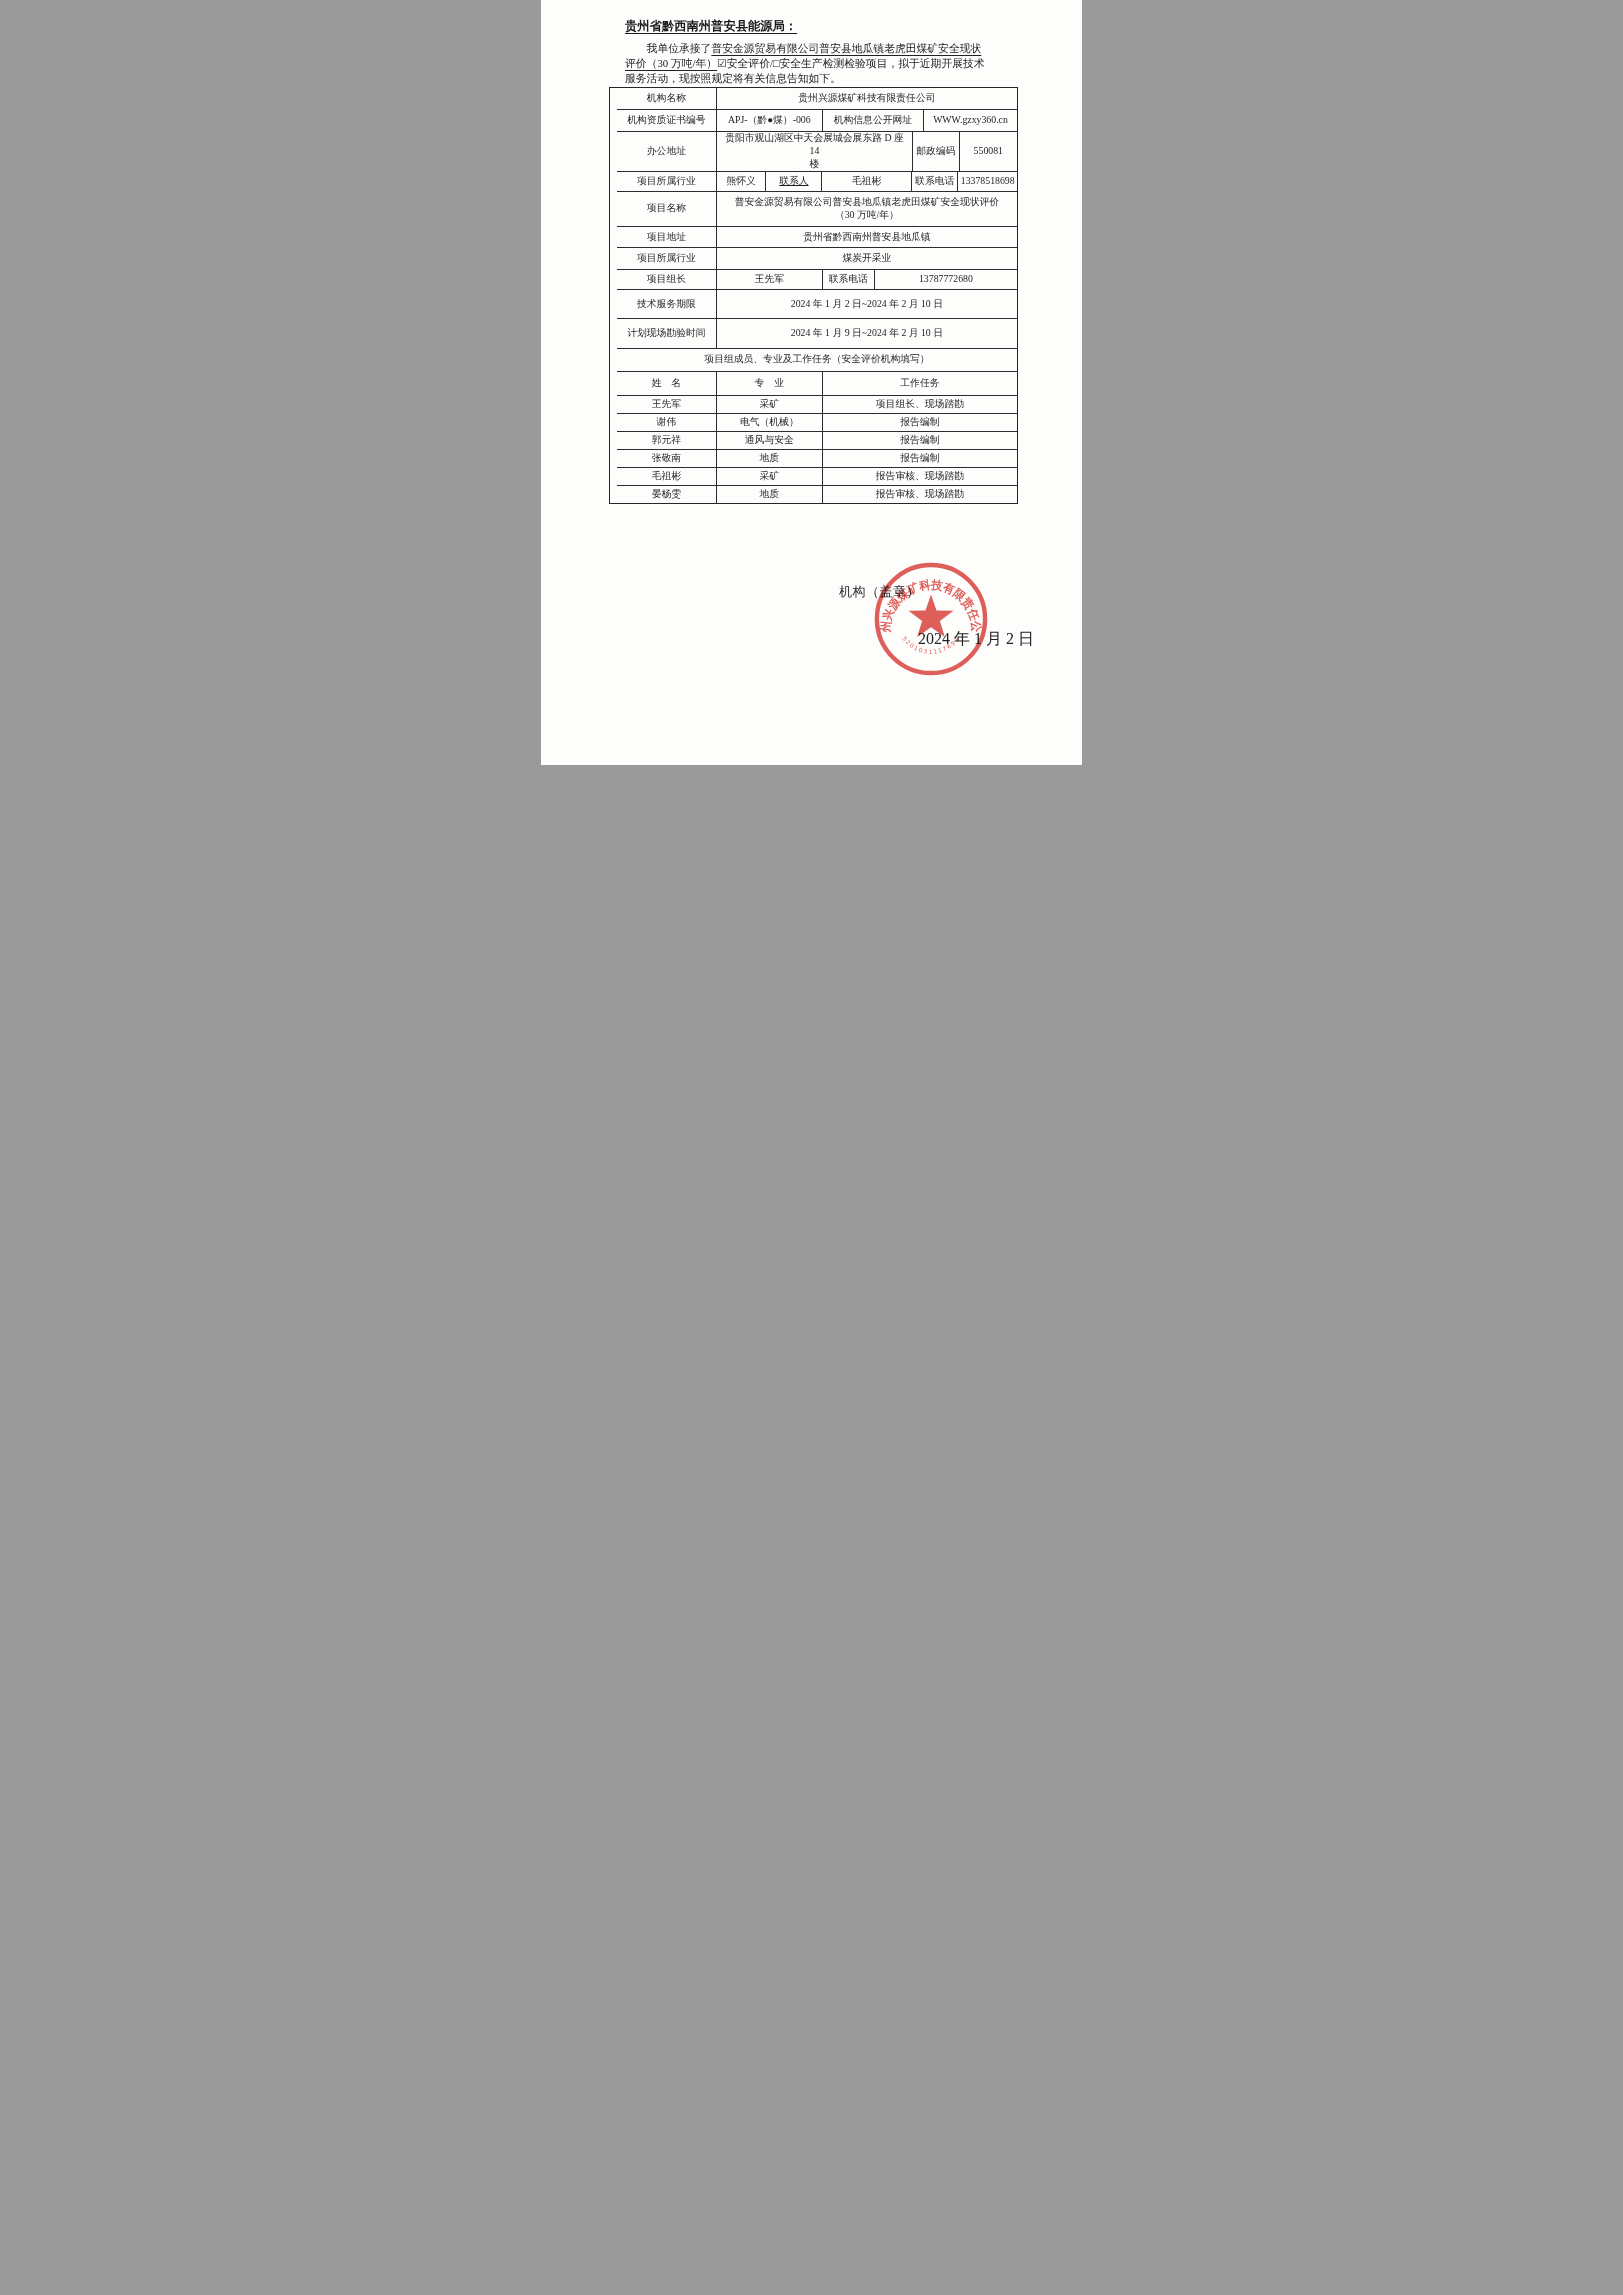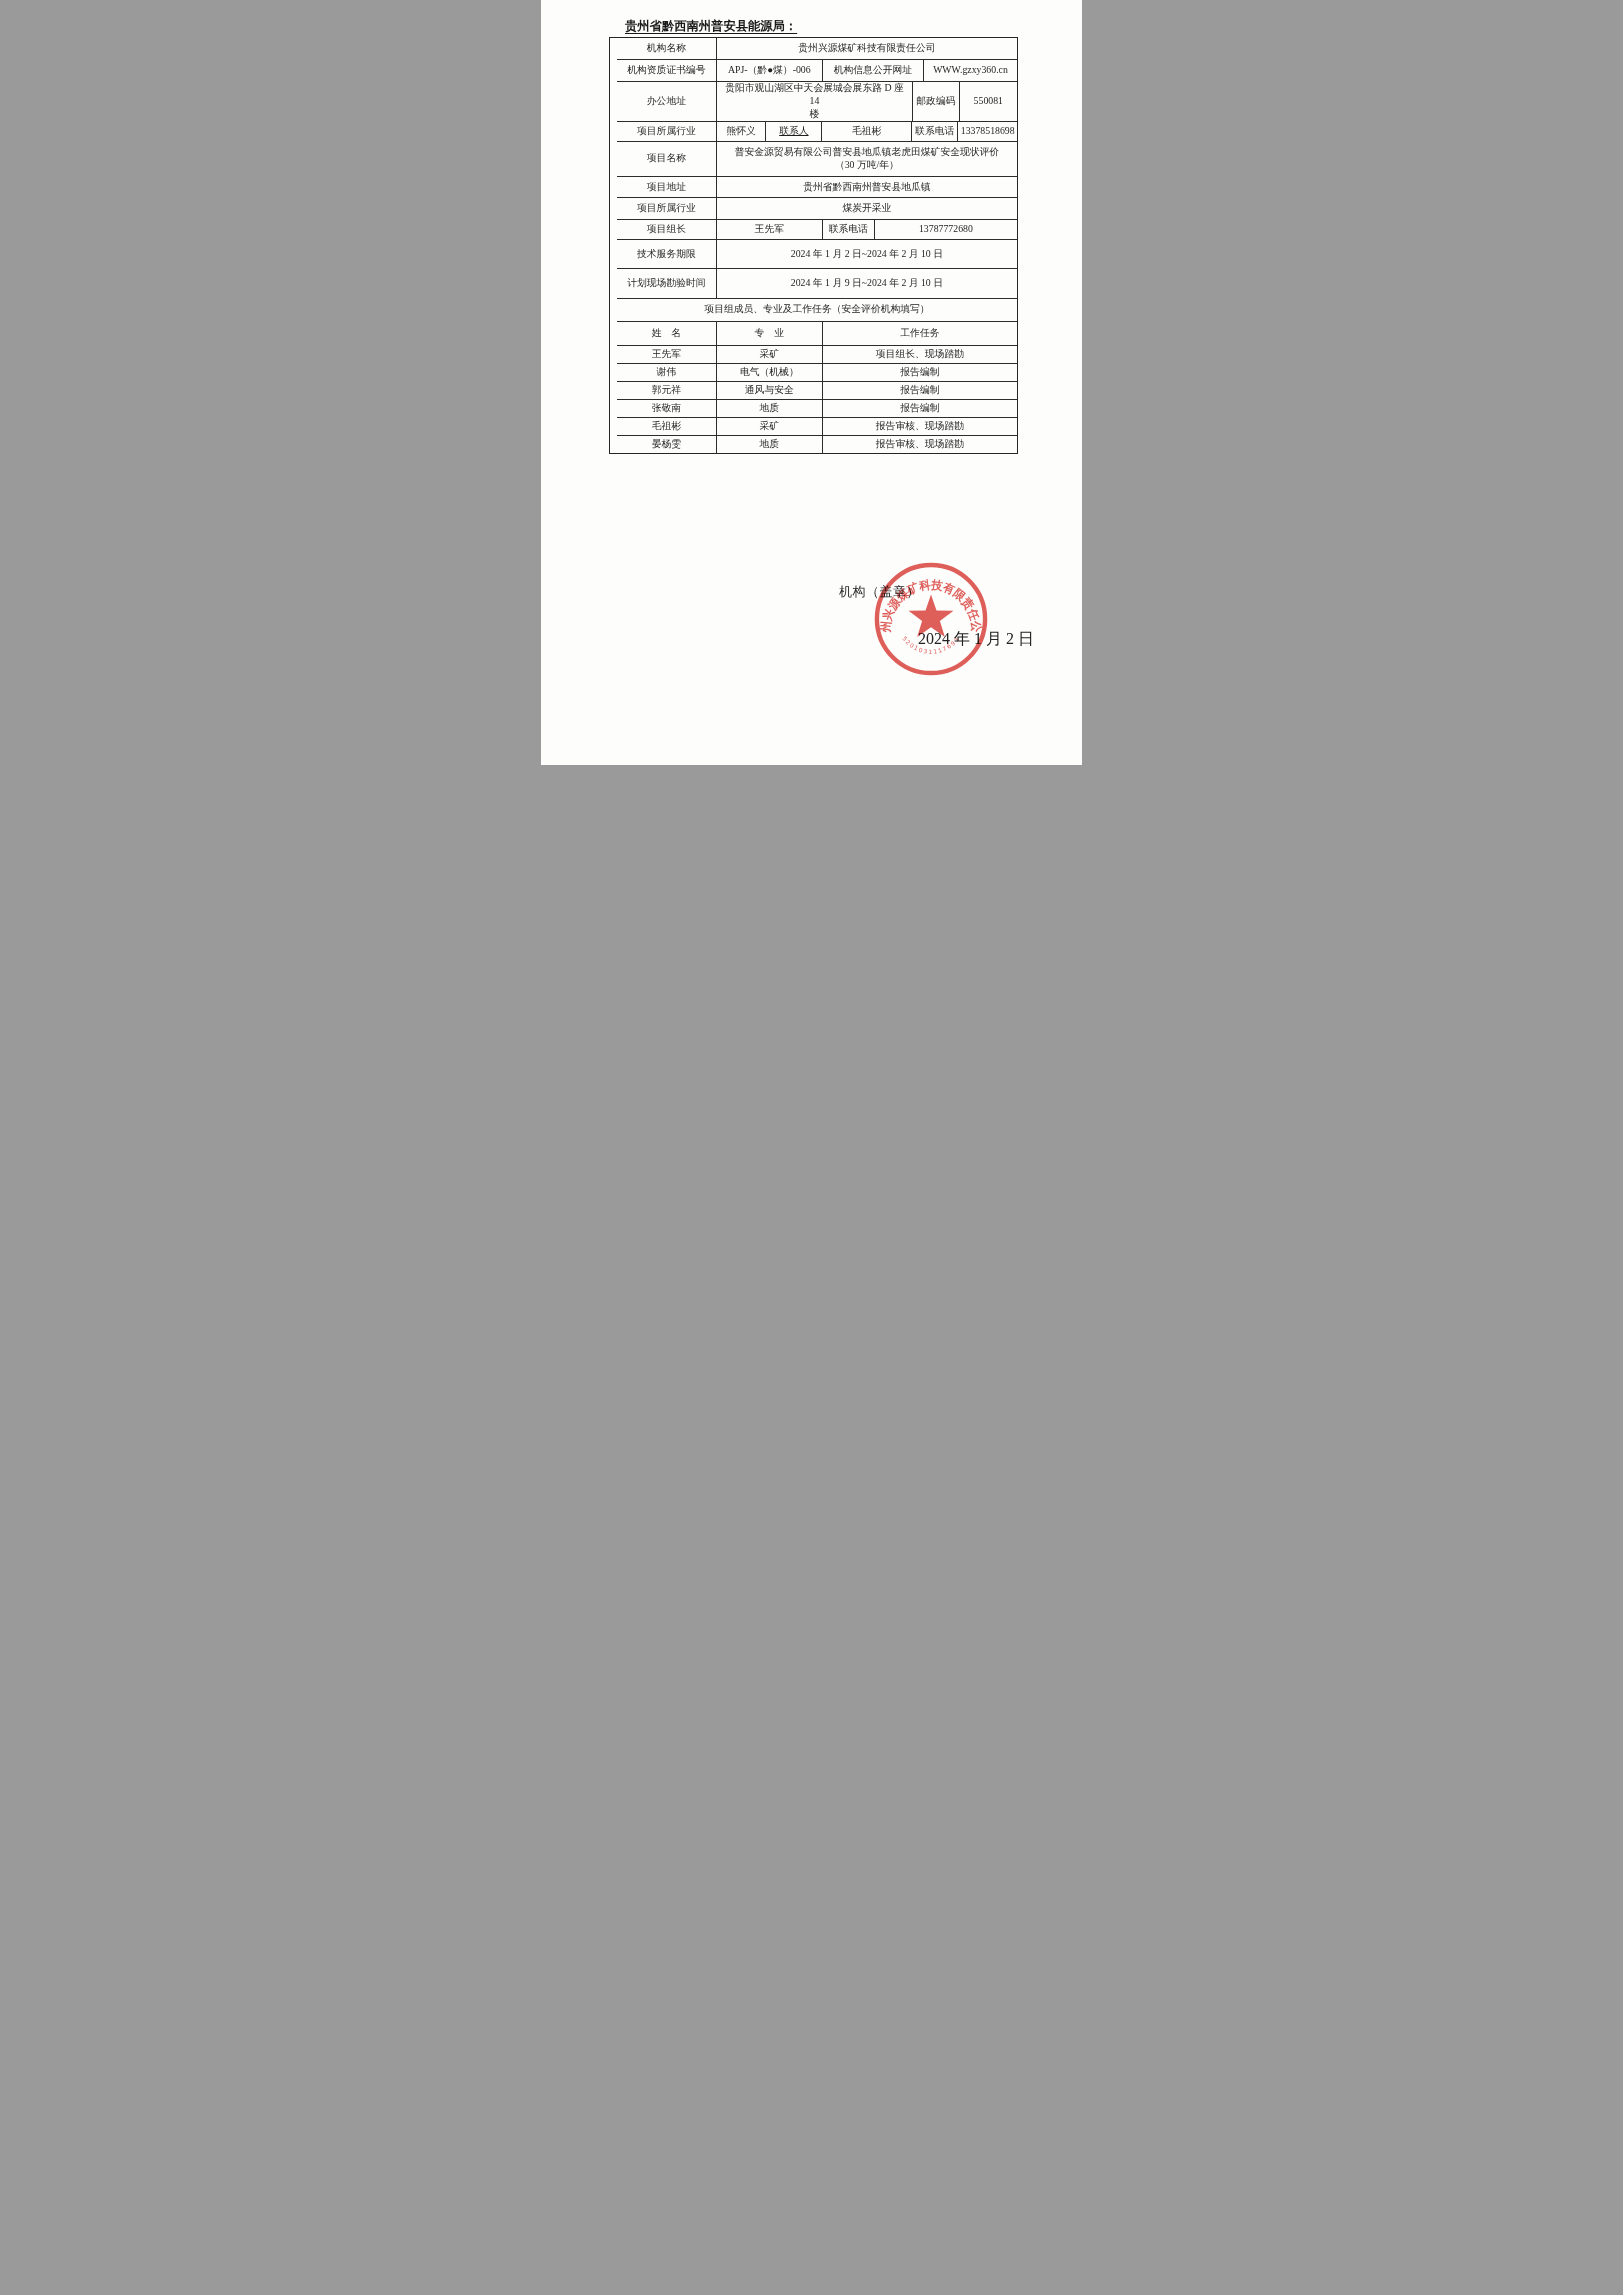--- a/index.html
+++ b/index.html
@@ -104,20 +104,25 @@
   }
 </style>
 </head>
 <body>
 
 <div class="page">
 
 
   <div class="addressee">贵州省黔西南州普安县能源局：</div>
 
+  <div class="para">
+    <div class="pline first"><span>我单位承接了</span><span class="u">普安金源贸易有限公司普安县地瓜镇老虎田煤矿安全现状</span></div>
+    <div class="pline"><span class="u">评价（30 万吨/年）</span><span>☑安全评价/□安全生产检测检验项目，拟于近期开展技术</span></div>
+    <div class="pline">服务活动，现按照规定将有关信息告知如下。</div>
+  </div>
 
   <div class="tbl">
 
     <div class="trow">
       <div class="cell c-label h42">机构名称</div>
       <div class="cell c-fill h42">贵州兴源煤矿科技有限责任公司</div>
     </div>
 
     <div class="trow">
       <div class="cell c-label h42">机构资质证书编号</div>

